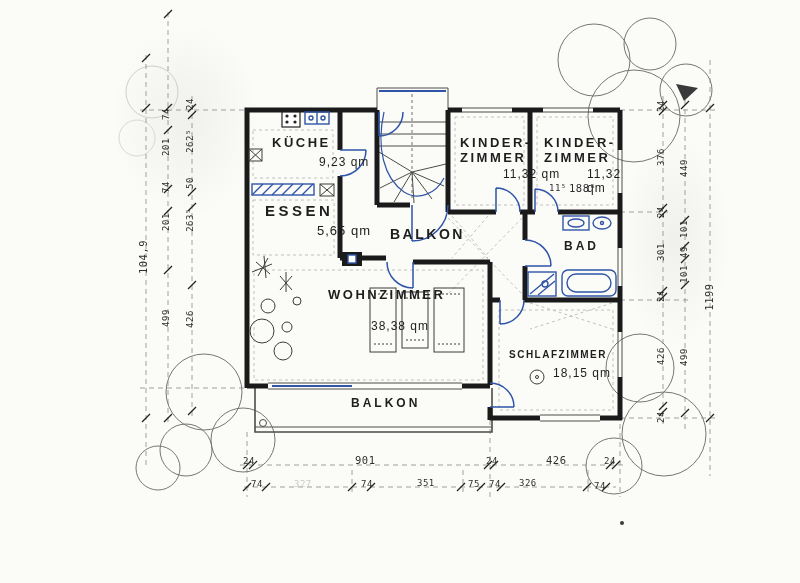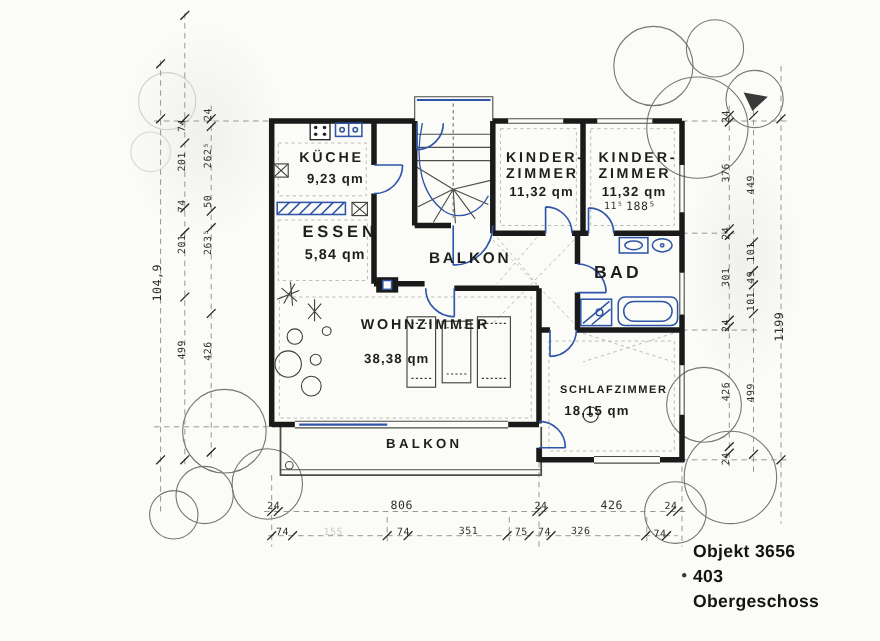--- a/index.html
+++ b/index.html
@@ -2,21 +2,21 @@
 <html><head>
 <meta charset="utf-8">
 <style>
   html,body{margin:0;padding:0;}
   body{width:800px;height:583px;overflow:hidden;background:#fbfbf8;position:relative;
        font-family:"Liberation Sans",sans-serif;}
   #page{position:absolute;inset:0;width:644px;height:583px;}
   svg{position:absolute;left:0;top:0;}
   .lbl{position:absolute;color:#1e1e1e;white-space:pre-line;line-height:1.15;}
   .room{font-size:13px;font-weight:700;letter-spacing:2.5px;}
-  .area{font-size:12px;font-weight:700;letter-spacing:1px;}
+  .area{font-size:12px;font-weight:400;letter-spacing:1px;margin-left:40px;}
   .big{font-size:15px;letter-spacing:3.5px;}
   .dim{font-size:9px;font-family:"DejaVu Sans Mono",monospace;color:#2e2e2e;letter-spacing:.5px;}
   .dimL{font-size:10.5px;}
   .rot{transform:translate(-50%,-50%) rotate(-90deg);transform-origin:center;}
   .faint{color:#c9c9c6;}
   .footer{position:absolute;left:630px;top:490px;color:#141414;}
   .footer div{font-size:16px;font-weight:700;letter-spacing:.3px;line-height:1.45;}
   .dot{position:absolute;left:620px;top:521px;width:4px;height:4px;border-radius:50%;background:#3a3a3a;}
   .shade{position:absolute;pointer-events:none;background:radial-gradient(closest-side,rgba(60,60,55,.06),rgba(0,0,0,0));}
 </style>
@@ -201,47 +201,47 @@
       <rect x="528" y="272" width="28" height="24"></rect>
       <path d="M530,294 L554,274 M538,295 L555,281"></path>
         <circle cx="545" cy="284" r="3"></circle>
       <rect x="562" y="270" width="54" height="26" rx="6"></rect>
         <rect x="567" y="274" width="44" height="18" rx="9"></rect>
     </g>
   </svg>
 
   <div class="lbl room" style="left:272px;top:136px">KÜCHE</div>
   <div class="lbl area" style="left:279px;top:156px">9,23 qm</div>
-  <div class="lbl room big" style="left:275px;top:202px">ESSEN</div>
-  <div class="lbl area" style="left:277px;top:224px;font-size:13px">5,84 qm</div>
+  <div class="lbl room big" style="left:265px;top:202px">ESSEN</div>
+  <div class="lbl area" style="left:277px;top:224px;font-size:13px">5,65 qm</div>
   <div class="lbl room" style="left:460px;top:136px">KINDER-
 ZIMMER</div>
   <div class="lbl area" style="left:463px;top:168px">11,32 qm</div>
   <div class="lbl room" style="left:544px;top:136px">KINDER-
 ZIMMER</div>
   <div class="lbl area" style="left:547px;top:168px">11,32 qm</div>
   <div class="lbl room" style="left:390px;top:226px;font-size:14px">BALKON</div>
-  <div class="lbl room" style="left:540px;top:240px;font-size:16px;letter-spacing:3px">BAD</div>
+  <div class="lbl room" style="left:564px;top:240px;font-size:12px;letter-spacing:3px">BAD</div>
   <div class="lbl room" style="left:328px;top:288px">WOHNZIMMER</div>
   <div class="lbl area" style="left:331px;top:320px">38,38 qm</div>
   <div class="lbl room" style="left:509px;top:349px;font-size:10px;letter-spacing:1.5px">SCHLAFZIMMER</div>
   <div class="lbl area" style="left:513px;top:367px">18,15 qm</div>
   <div class="lbl room" style="left:351px;top:397px;font-size:12px;letter-spacing:3px">BALKON</div>
 
   <div class="lbl dim" style="left:549px;top:183px">11⁵</div>
   <div class="lbl dim dimL" style="left:569px;top:182px">188⁵</div>
 
   <div class="lbl dim" style="left:243px;top:456px">24</div>
-  <div class="lbl dim dimL" style="left:355px;top:454px">806</div>
+  <div class="lbl dim dimL" style="left:355px;top:454px">901</div>
   <div class="lbl dim" style="left:486px;top:456px">24</div>
   <div class="lbl dim dimL" style="left:546px;top:454px">426</div>
   <div class="lbl dim" style="left:604px;top:456px">24</div>
 
   <div class="lbl dim" style="left:251px;top:479px">74</div>
-  <div class="lbl dim faint" style="left:294px;top:479px">155</div>
+  <div class="lbl dim faint" style="left:294px;top:479px">327</div>
   <div class="lbl dim" style="left:361px;top:479px">74</div>
   <div class="lbl dim" style="left:417px;top:478px">351</div>
   <div class="lbl dim" style="left:468px;top:479px">75</div>
   <div class="lbl dim" style="left:489px;top:479px">74</div>
   <div class="lbl dim" style="left:519px;top:478px">326</div>
   <div class="lbl dim" style="left:594px;top:481px">74</div>
 
   <div class="lbl dim dimL rot" style="left:143px;top:257px">104,9</div>
   <div class="lbl dim rot" style="left:166px;top:114px">74</div>
   <div class="lbl dim rot" style="left:166px;top:147px">201</div>
@@ -261,19 +261,15 @@
   <div class="lbl dim rot" style="left:661px;top:296px">24</div>
   <div class="lbl dim rot" style="left:661px;top:356px">426</div>
   <div class="lbl dim rot" style="left:661px;top:417px">24</div>
   <div class="lbl dim rot" style="left:684px;top:168px">449</div>
   <div class="lbl dim rot" style="left:684px;top:229px">101</div>
   <div class="lbl dim rot" style="left:684px;top:252px">49</div>
   <div class="lbl dim rot" style="left:684px;top:274px">101</div>
   <div class="lbl dim rot" style="left:684px;top:357px">499</div>
   <div class="lbl dim dimL rot" style="left:709px;top:297px">1199</div>
 
-  <div class="footer">
-    <div>Objekt 3656 403</div>
-    <div>Obergeschoss</div>
-  </div>
   <div class="dot"></div>
 
 </div>
 
 </body></html>

